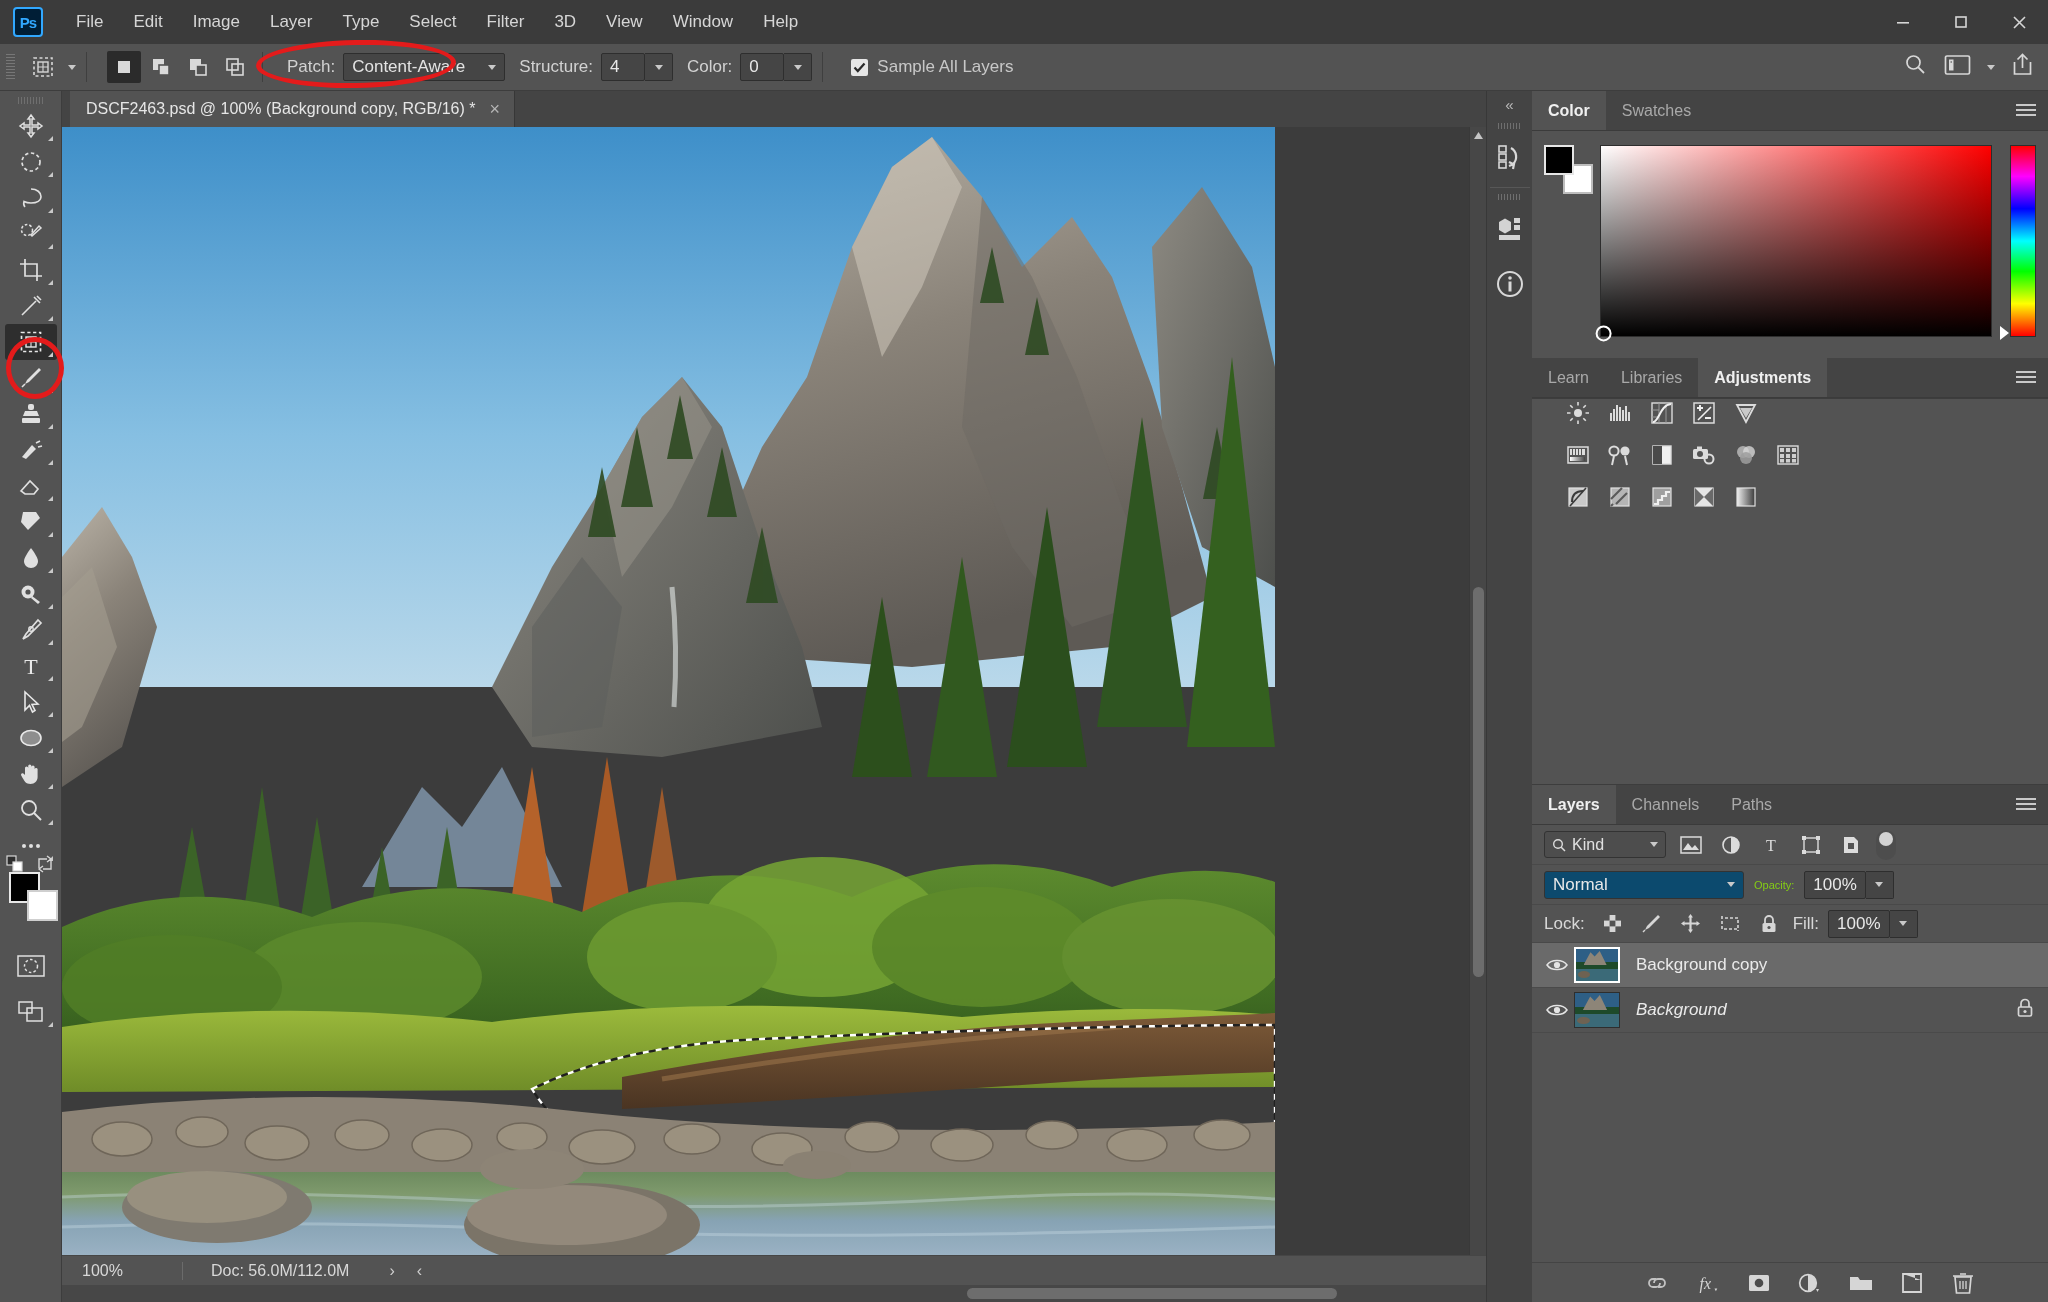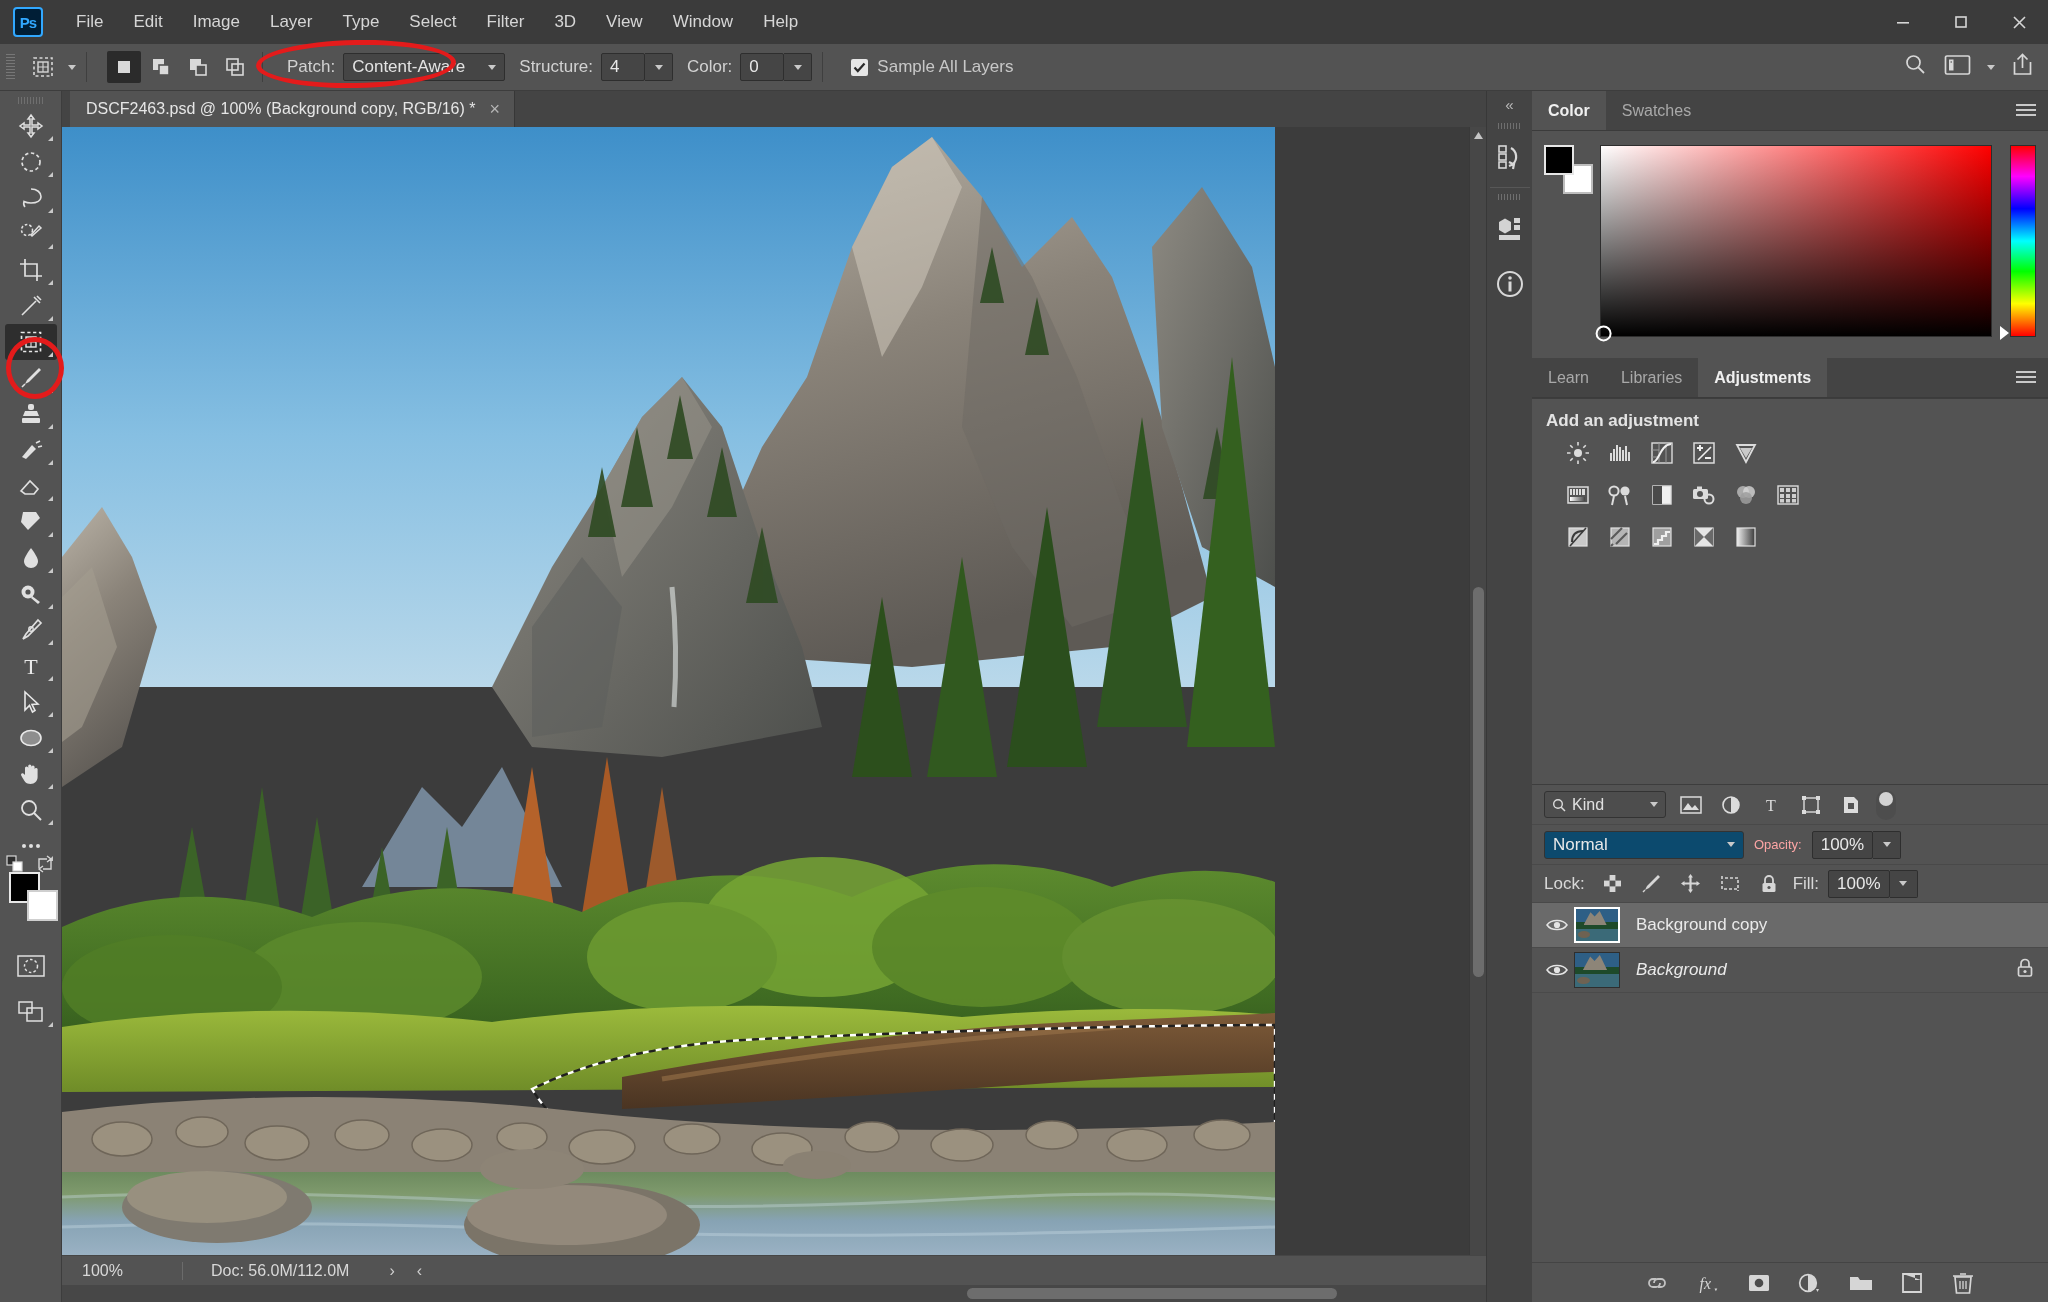--- a/index.html
+++ b/index.html
@@ -678,21 +678,20 @@
 
     <div class="panel-tabs">
       <div class="ptab">Learn</div>
       <div class="ptab">Libraries</div>
       <div class="ptab active">Adjustments</div>
       <div class="pmenu">
           <i class="hamb"></i>
         </div>
     </div>
     <div class="adjpanel">
-      <div class="adj-title">Add an adjustment</div>
       <div class="adj-rows">
 
         <div class="adj-row">
           <span class="adj-ic">
             <svg width="24" height="24" viewBox="0 0 24 24">
                 <circle cx="12" cy="12" r="4" fill="#dcdcdc"></circle>
                 <g stroke="#dcdcdc" stroke-width="1.6">
                   <path d="M12 1 v3.5 M12 19.5 v3.5 M1 12 h3.5 M19.5 12 h3.5 M4.2 4.2 l2.5 2.5 M17.3 17.3 l2.5 2.5 M19.8 4.2 l-2.5 2.5 M6.7 17.3 l-2.5 2.5"></path>
                 </g>
               </svg>
@@ -839,20 +838,28 @@
                 </defs>
                 <rect x="3" y="3" width="18" height="18" fill="url(#selg)" stroke="#e2e2e2" stroke-width="1.2"></rect>
               </svg>
           </span>
         </div>
 
       </div>
     </div>
 
     <div class="layerspanel">
+      <div class="panel-tabs">
+        <div class="ptab active">Layers</div>
+        <div class="ptab">Channels</div>
+        <div class="ptab">Paths</div>
+        <div class="pmenu">
+            <i class="hamb"></i>
+          </div>
+      </div>
 
       <div class="lp-filter">
         <div class="kindbox">
           <span style="display:flex;align-items:center;gap:6px">
             <svg width="14" height="14" viewBox="0 0 14 14">
                 <circle cx="6" cy="6" r="4.3" fill="none" stroke="#dcdcdc" stroke-width="1.4"></circle>
                 <path d="M9.2 9.2 L13 13" stroke="#dcdcdc" stroke-width="1.5"></path>
               </svg>
             <span>Kind</span>
           </span>
@@ -895,21 +902,21 @@
         <span class="pill">
             <i></i>
           </span>
       </div>
 
       <div class="lp-blend">
         <div class="blendbox">
           <span>Normal</span>
           <span class="caret" style="margin:0"></span>
         </div>
-        <span style="font-size:13px;color:#fca5a5">Opacity:</span>
+        <span style="font-size:11px;color:#84cc16">Opacity:</span>
         <div style="display:flex">
           <div class="numfield" style="min-width:60px;justify-content:center">100%</div>
           <div class="minicaret">
               <span class="caret" style="margin:0"></span>
             </div>
         </div>
       </div>
 
       <div class="lp-lock">
         <span style="font-size:17px;color:#d8d8d8;margin-right:4px">Lock:</span>

